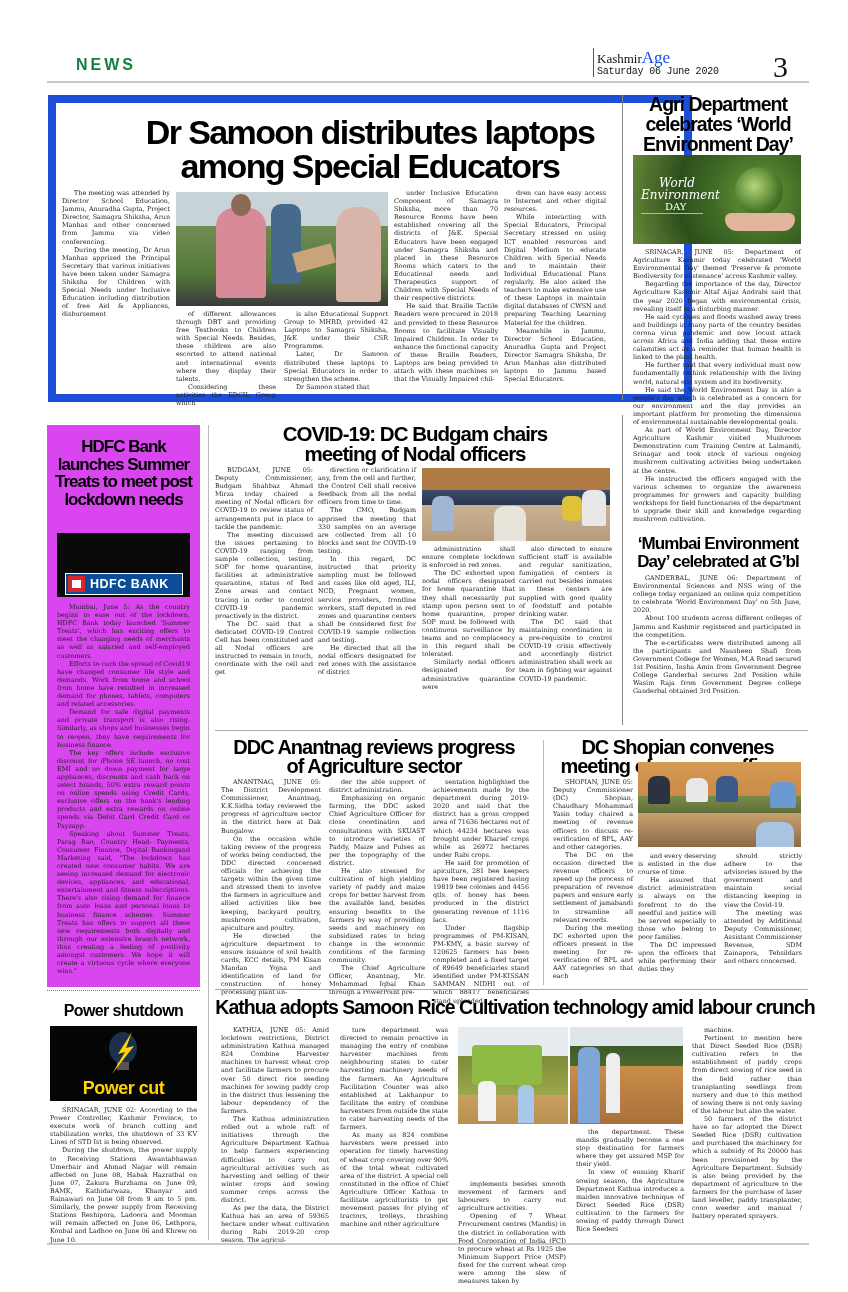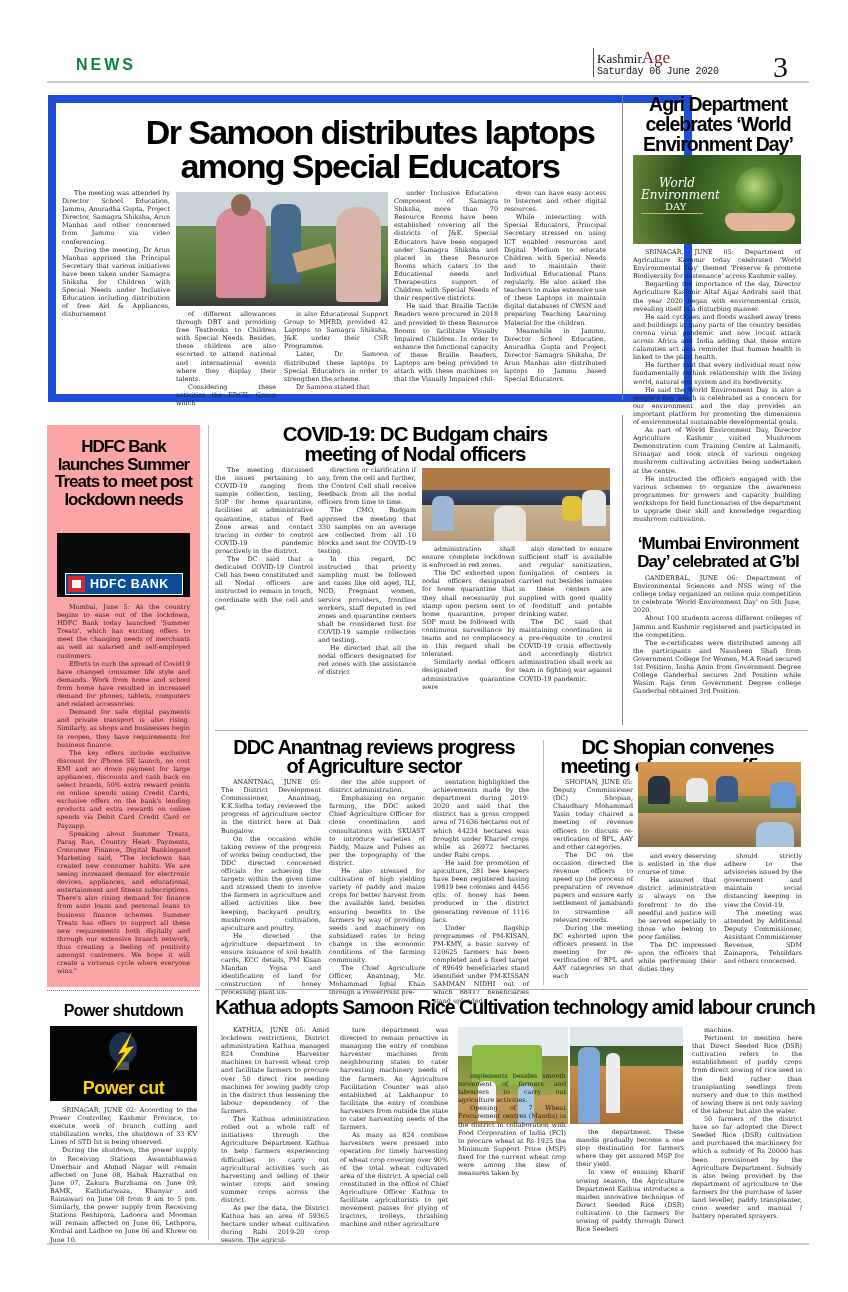--- a/index.html
+++ b/index.html
@@ -5,21 +5,21 @@
 *{box-sizing:border-box;margin:0;padding:0}
 html,body{width:848px;height:1292px;background:#fff;overflow:hidden}
 body{position:relative;font-family:"DejaVu Serif",serif;color:#1a1a1a}
 .abs{position:absolute}
 .txt{font-family:"DejaVu Serif",serif;font-size:6.4px;line-height:8.1px;text-align:justify;hyphens:auto;color:#222}
 .txt p{text-indent:12px}
 .hl{font-family:"Liberation Sans",sans-serif;font-weight:700;color:#000;text-align:center;letter-spacing:-1px;line-height:1}
 .section-label{left:76px;top:56px;font-family:"Liberation Sans",sans-serif;font-weight:700;font-size:16px;letter-spacing:3px;color:#15803d}
 .masthead{left:593px;top:48px;border-left:1px solid #555;padding-left:3px}
 .mast-name{font-family:"Liberation Serif",serif;font-size:13px;color:#111}
-.mast-name .age{color:#7f1d1d;font-size:17px}
+.mast-name .age{color:#1d4ed8;font-size:17px}
 .mast-date{font-family:Liberation Mono, monospace;font-size:10px;color:#111;margin-top:-2px;letter-spacing:-.2px}
 .page-no{left:773px;top:50px;font-family:"Liberation Serif",serif;font-size:30px;color:#111}
 .rule{height:2px;background:#c9c9c9}
 .vrule{width:1px;background:#888}
 .photo{overflow:hidden}
 .col{position:absolute}
 </style>
 </head>
 <body>
 
@@ -89,21 +89,21 @@
     <p>He instructed the officers engaged with the various schemes to organize the awareness programmes for growers and capacity building workshops for field functionaries of the department to upgrade their skill and knowledge regarding mushroom cultivation.</p>
   </div>
 
 <div class="abs hl" style="left:630px;top:535px;width:176px;font-size:17px;line-height:18px;letter-spacing:-.9px">‘Mumbai Environment Day’ celebrated at G’bl</div>
 <div class="abs txt" style="left:633px;top:574px;width:168px" id="ge-body">
     <p>GANDERBAL, JUNE 06: Department of Environmental Sciences and NSS wing of the college today organized an online quiz competition to celebrate 'World Environment Day' on 5th June, 2020.</p>
     <p>About 100 students across different colleges of Jammu and Kashmir registered and participated in the competition.</p>
     <p>The e-certificates were distributed among all the participants and Nausheen Shafi from Government College for Women, M.A Road secured 1st Position, Insha Amin from Government Degree College Ganderbal secures 2nd Position while Wasim Raja from Government Degree college Ganderbal obtained 3rd Position.</p>
   </div>
 
-<div class="abs" style="left:47px;top:425px;width:153px;height:562px;background:#fca5a5">
+<div class="abs" style="left:47px;top:425px;width:153px;height:562px;background:#d946ef">
   <div class="hl" style="position:absolute;left:4px;top:13px;width:145px;font-size:17px;line-height:17.5px;letter-spacing:-1px">HDFC Bank launches Summer Treats to meet post lockdown needs</div>
   <div class="abs" style="left:10px;top:108px;width:133px;height:64px;background:#0a0a0a">
     <div class="abs" style="left:8px;top:40px;width:118px;height:22px;background:#0b4d97;border:1px solid #fff">
       <div class="abs" style="left:2px;top:2px;width:17px;height:16px;background:#d7262d">
         <div class="abs" style="left:4px;top:4px;width:9px;height:8px;background:#fff"></div>
       </div>
       <div class="abs" style="left:24px;top:3px;font-family:'Liberation Sans',sans-serif;font-weight:700;font-size:12.5px;color:#fff;letter-spacing:.5px">HDFC BANK</div>
     </div>
   </div>
   <div class="abs txt" style="left:10px;top:178px;width:133px" id="hd-body">
@@ -130,20 +130,21 @@
     <p>During the shutdown, the power supply to Receiving Stations Awantabhawan Umerbair and Ahmad Nagar will remain affected on June 08, Habak Hazratbal on June 07, Zakura Burzhama on June 09, BAMK, Kathidarwaza, Khanyar and Rainawari on June 08 from 9 am to 5 pm. Similarly, the power supply from Receiving Stations Reshipora, Ladoora and Mooman will remain affected on June 06, Lethpora, Konbal and Ladhoo on June 06 and Khrew on June 10.</p>
   </div>
 
 <div class="abs vrule" style="left:208px;top:425px;height:815px;background:#bbb"></div>
 
 <div class="abs hl" style="left:215px;top:424px;width:400px;font-size:20.5px;line-height:20px;letter-spacing:-1px">
   <div>COVID-19: DC Budgam chairs</div>
   <div>meeting of Nodal officers</div>
 </div>
 <div class="abs txt" style="left:215px;top:466px;width:98px" id="bg-c1">
+    <p>BUDGAM, JUNE 05: Deputy Commissioner, Budgam Shahbaz Ahmad Mirza today chaired a meeting of Nodal officers for COVID-19 to review status of arrangements put in place to tackle the pandemic.</p>
     <p>The meeting discussed the issues pertaining to COVID-19 ranging from sample collection, testing, SOP for home quarantine, facilities at administrative quarantine, status of Red Zone areas and contact tracing in order to control COVID-19 pandemic proactively in the district.</p>
     <p>The DC said that a dedicated COVID-19 Control Cell has been constituted and all Nodal officers are instructed to remain in touch, coordinate with the cell and get</p>
   </div>
 <div class="abs txt" style="left:318px;top:466px;width:98px" id="bg-c2">
     <p>direction or clarification if any, from the cell and further, the Control Cell shall receive feedback from all the nodal officers from time to time.</p>
     <p>The CMO, Budgam apprised the meeting that 330 samples on an average are collected from all 10 blocks and sent for COVID-19 testing.</p>
     <p>In this regard, DC instructed that priority sampling must be followed and cases like old aged, ILI, NCD, Pregnant women, service providers, frontline workers, staff deputed in red zones and quarantine centers shall be considered first for COVID-19 sample collection and testing.</p>
     <p>He directed that all the nodal officers designated for red zones with the assistance of district</p>
   </div>
 <div class="abs photo" style="left:422px;top:468px;width:188px;height:73px;background:linear-gradient(180deg,#b07a45 0%,#b07a45 30%,#3a4d6a 30%,#2b3650 50%,#c9b295 50%,#b79c7a 100%)">
@@ -228,21 +229,21 @@
   </div>
 <div class="abs photo" style="left:458px;top:1027px;width:110px;height:97px;background:linear-gradient(180deg,#e6ecef 0%,#e6ecef 30%,#7c8d3a 30%,#9da64a 70%,#c9a060 70%,#b89050 100%)">
   <div class="abs" style="left:14px;top:18px;width:70px;height:40px;background:#8dbb45;border-radius:4px"></div>
   <div class="abs" style="left:20px;top:54px;width:18px;height:40px;background:#f2f2f2;border-radius:6px 6px 0 0"></div>
   <div class="abs" style="left:60px;top:58px;width:16px;height:38px;background:#a9c8e8;border-radius:6px 6px 0 0"></div>
 </div>
 <div class="abs photo" style="left:570px;top:1027px;width:113px;height:97px;background:linear-gradient(180deg,#dfe6e9 0%,#dfe6e9 20%,#3d5a2a 20%,#4a6b30 40%,#c98e4a 40%,#a9703a 100%)">
   <div class="abs" style="left:8px;top:20px;width:22px;height:76px;background:#7ea6d6;border-radius:8px 8px 0 0"></div>
   <div class="abs" style="left:36px;top:26px;width:14px;height:60px;background:#eeeeee;border-radius:6px 6px 0 0"></div>
 </div>
-<div class="abs txt" style="left:458px;top:1072px;width:108px" id="kt-c3">
+<div class="abs txt" style="left:458px;top:1180px;width:108px" id="kt-c3">
     <p>implements besides smooth movement of farmers and labourers to carry out agriculture activities.</p>
     <p>Opening of 7 Wheat Procurement centres (Mandis) in the district in collaboration with Food Corporation of India (FCI) to procure wheat at Rs 1925 the Minimum Support Price (MSP) fixed for the current wheat crop were among the slew of measures taken by</p>
   </div>
 <div class="abs txt" style="left:576px;top:1128px;width:108px" id="kt-c4">
     <p>the department. These mandis gradually become a one stop destination for farmers where they get assured MSP for their yield.</p>
     <p>In view of ensuing Kharif sowing season, the Agriculture Department Kathua introduces a maiden innovative technique of Direct Seeded Rice (DSR) cultivation to the farmers for sowing of paddy through Direct Rice Seeders</p>
   </div>
 <div class="abs txt" style="left:692px;top:1026px;width:110px" id="kt-c5">
     <p>machine.</p>
     <p>Pertinent to mention here that Direct Seeded Rice (DSR) cultivation refers to the establishment of paddy crops from direct sowing of rice seed in the field rather than transplanting seedlings from nursery and due to this method of sowing there is not only saving of the labour but also the water.</p>

